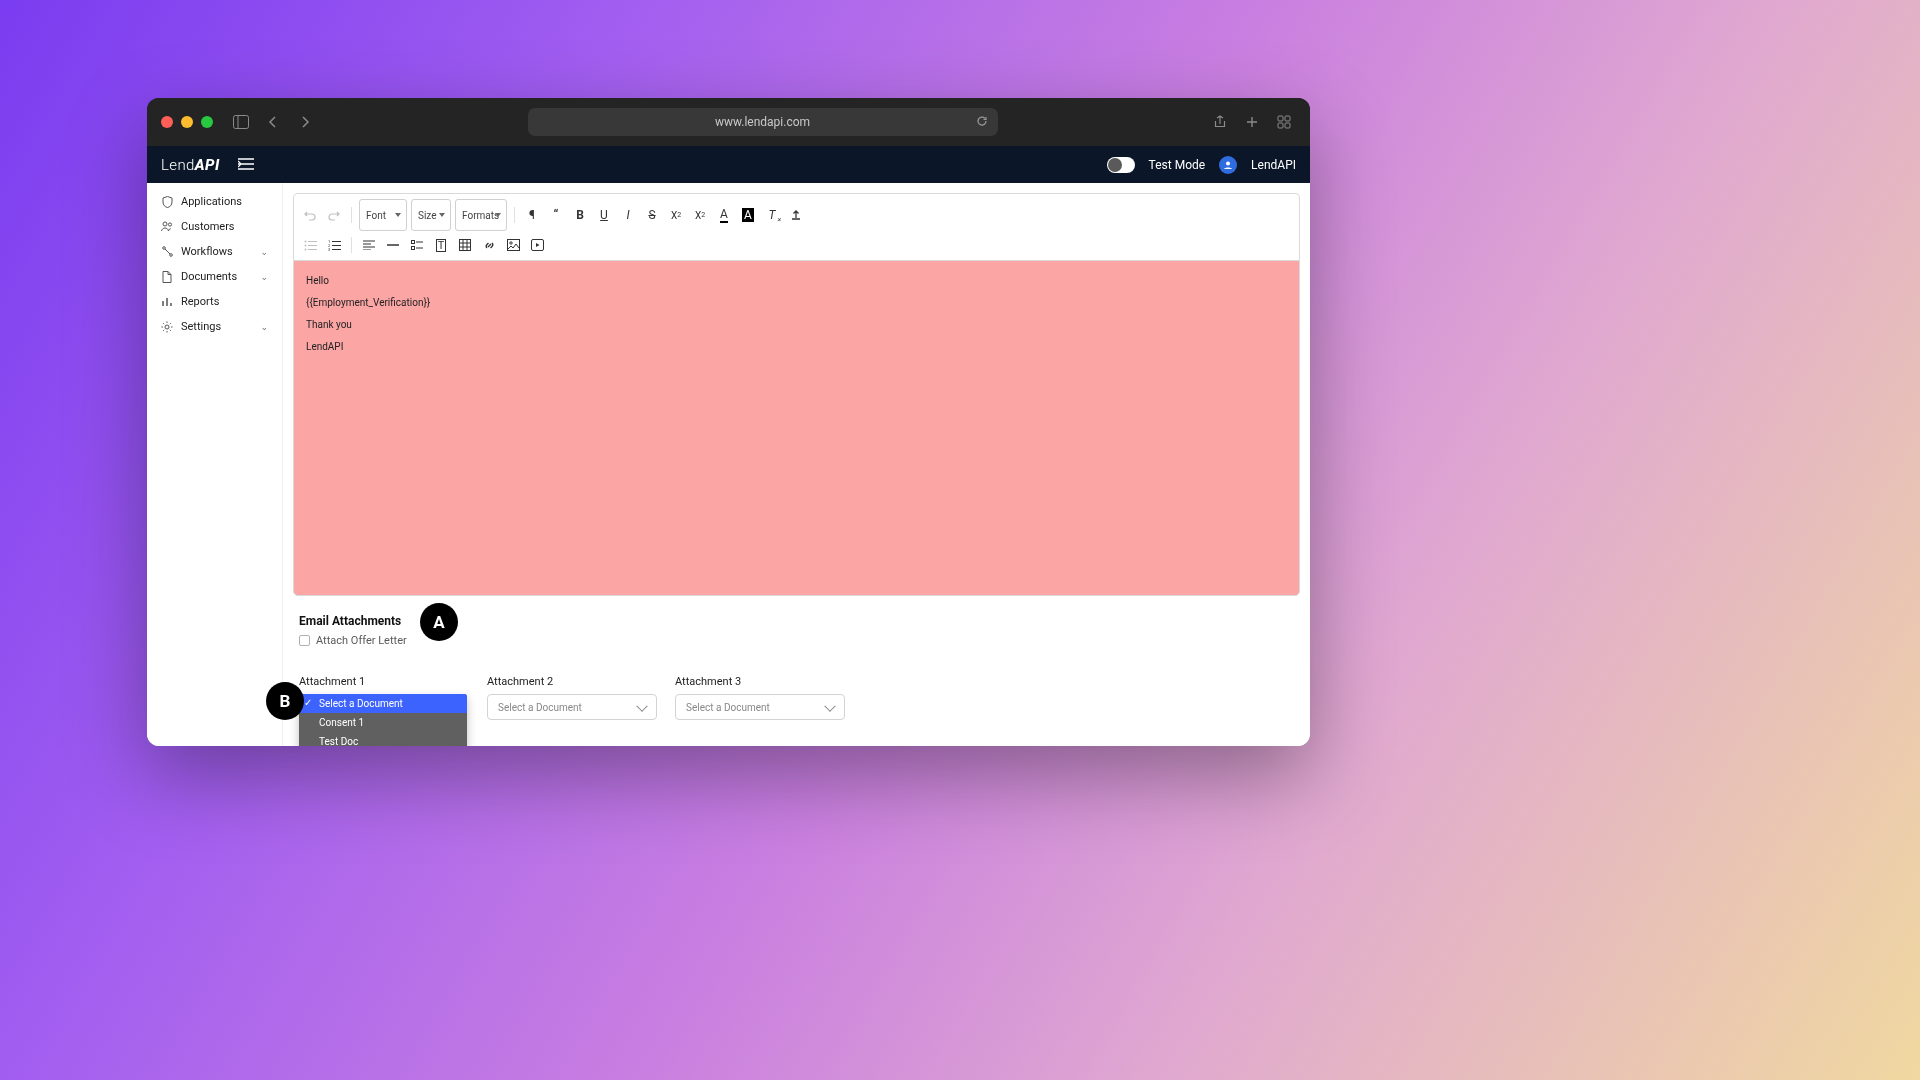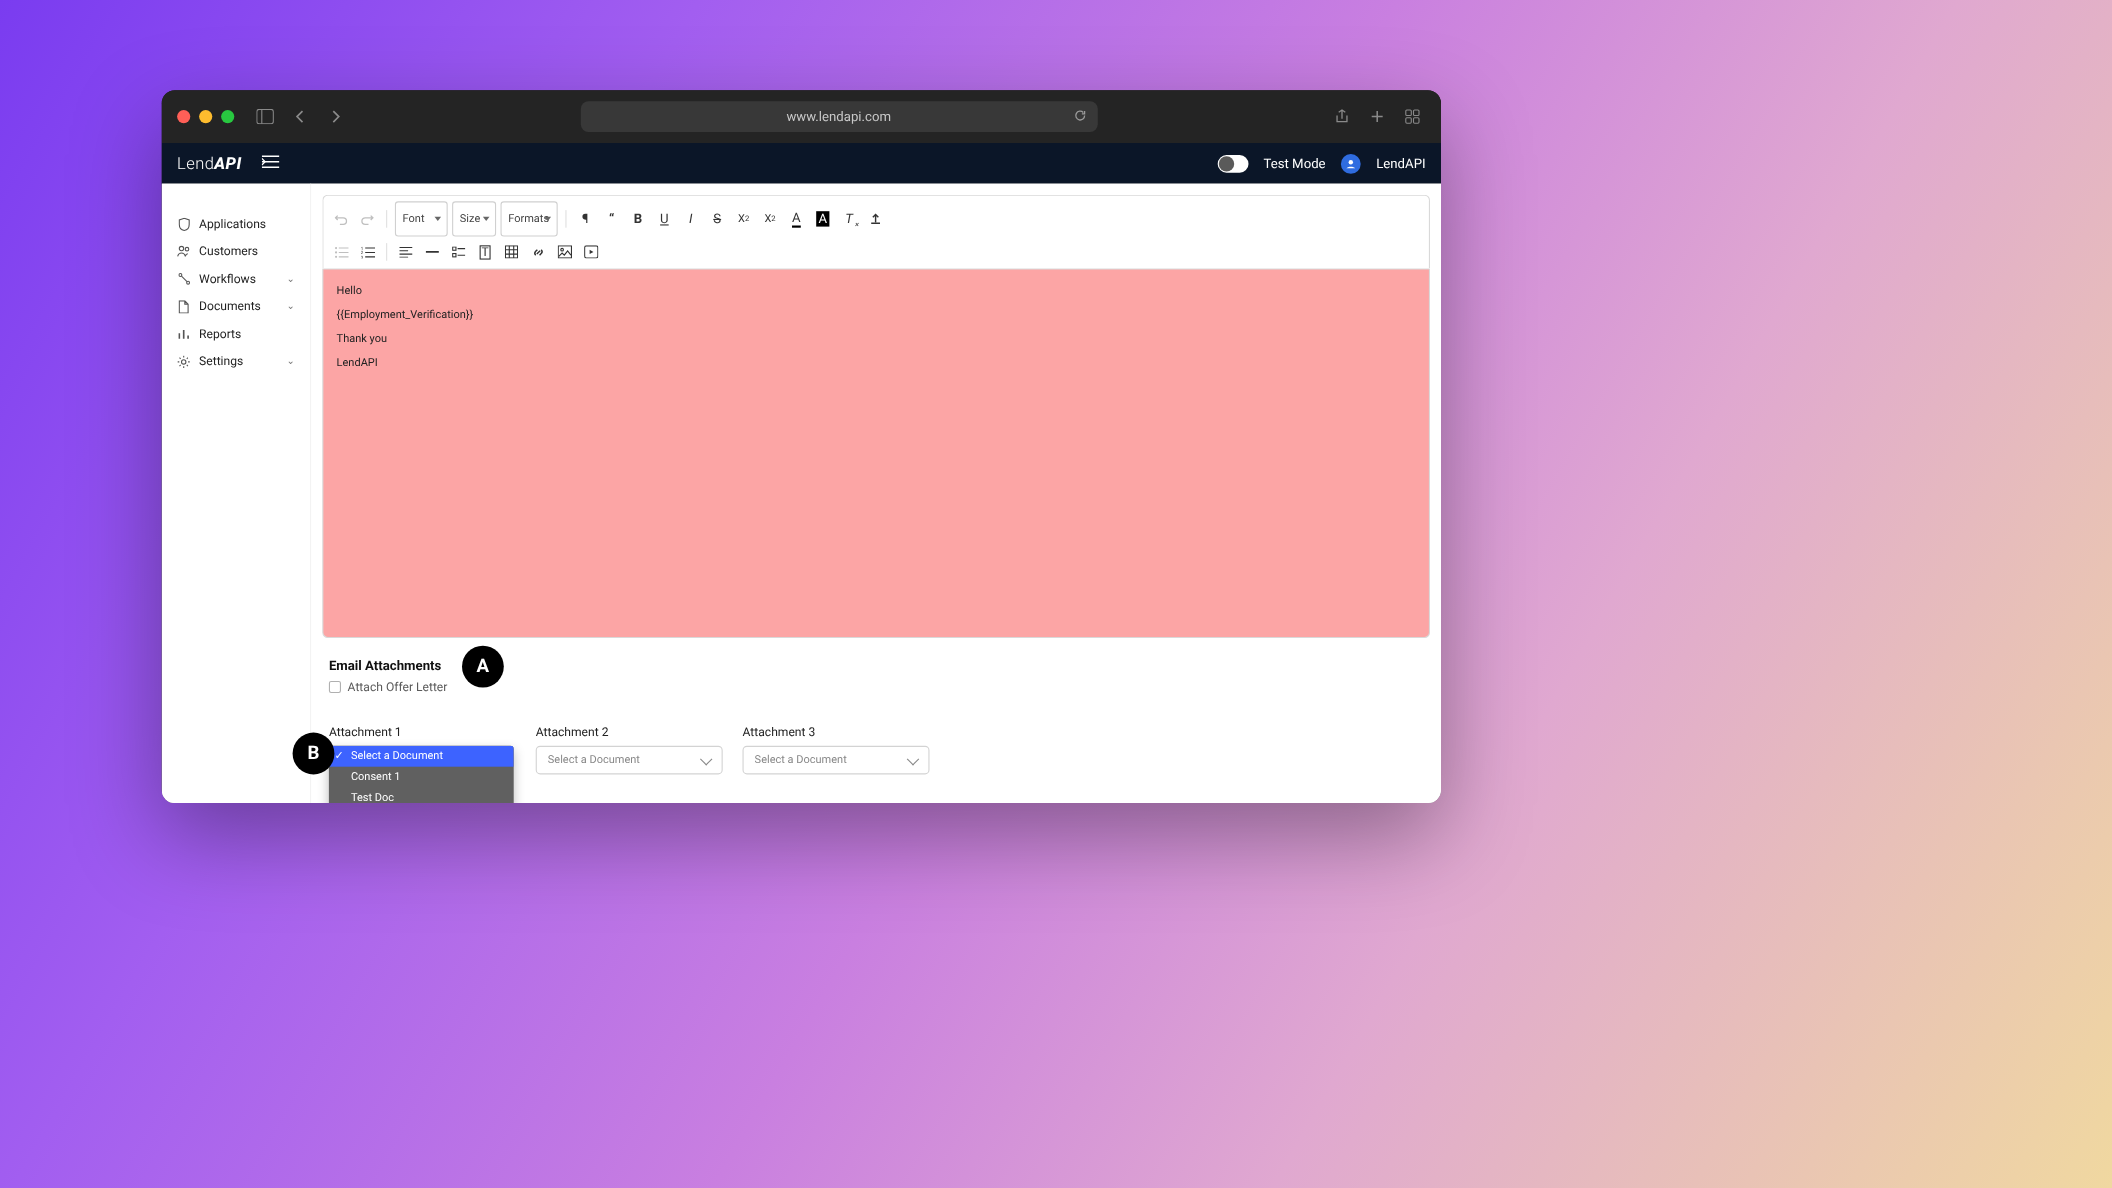--- a/index.html
+++ b/index.html
@@ -7,21 +7,21 @@
   font-family: -apple-system, BlinkMacSystemFont, "Segoe UI", Roboto, Helvetica, Arial, sans-serif;
   width: 1920px;
   height: 1080px;
   overflow: hidden;
   background: linear-gradient(120deg, #7a3cf0 0%, #a25ef0 25%, #c97fe0 50%, #e0a8d0 70%, #f0d8a0 100%);
 }
 
 .window {
   position: absolute;
   left: 147px;
-  top: 82px;
+  top: 98px;
   width: 1163px;
   height: 648px;
   border-radius: 12px;
   overflow: hidden;
   box-shadow: 0 30px 80px rgba(0,0,0,0.35);
   background: #1a1a1a;
 }
 
 
 .browser-chrome {
@@ -97,21 +97,21 @@
 
 
 .app-body {
   display: flex;
   height: calc(100% - 48px - 37px);
   background: #fff;
 }
 .sidebar {
   width: 136px;
   background: #fff;
-  padding: 24px 4px;
+  padding: 6px 4px;
   border-right: 1px solid #f0f0f0;
 }
 .nav-item {
   display: flex; align-items: center;
   padding: 6px 10px;
   color: #222;
   font-size: 11px;
   gap: 8px;
   cursor: pointer;
   border-radius: 4px;

